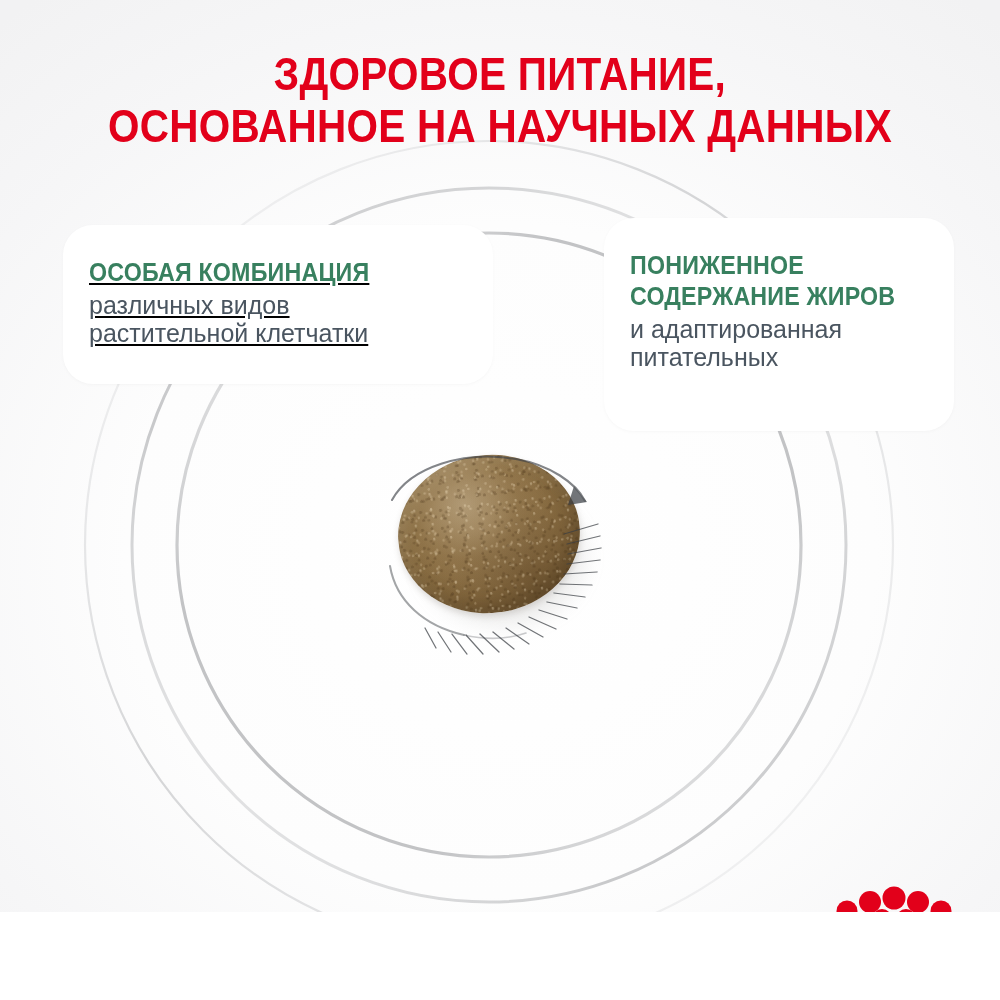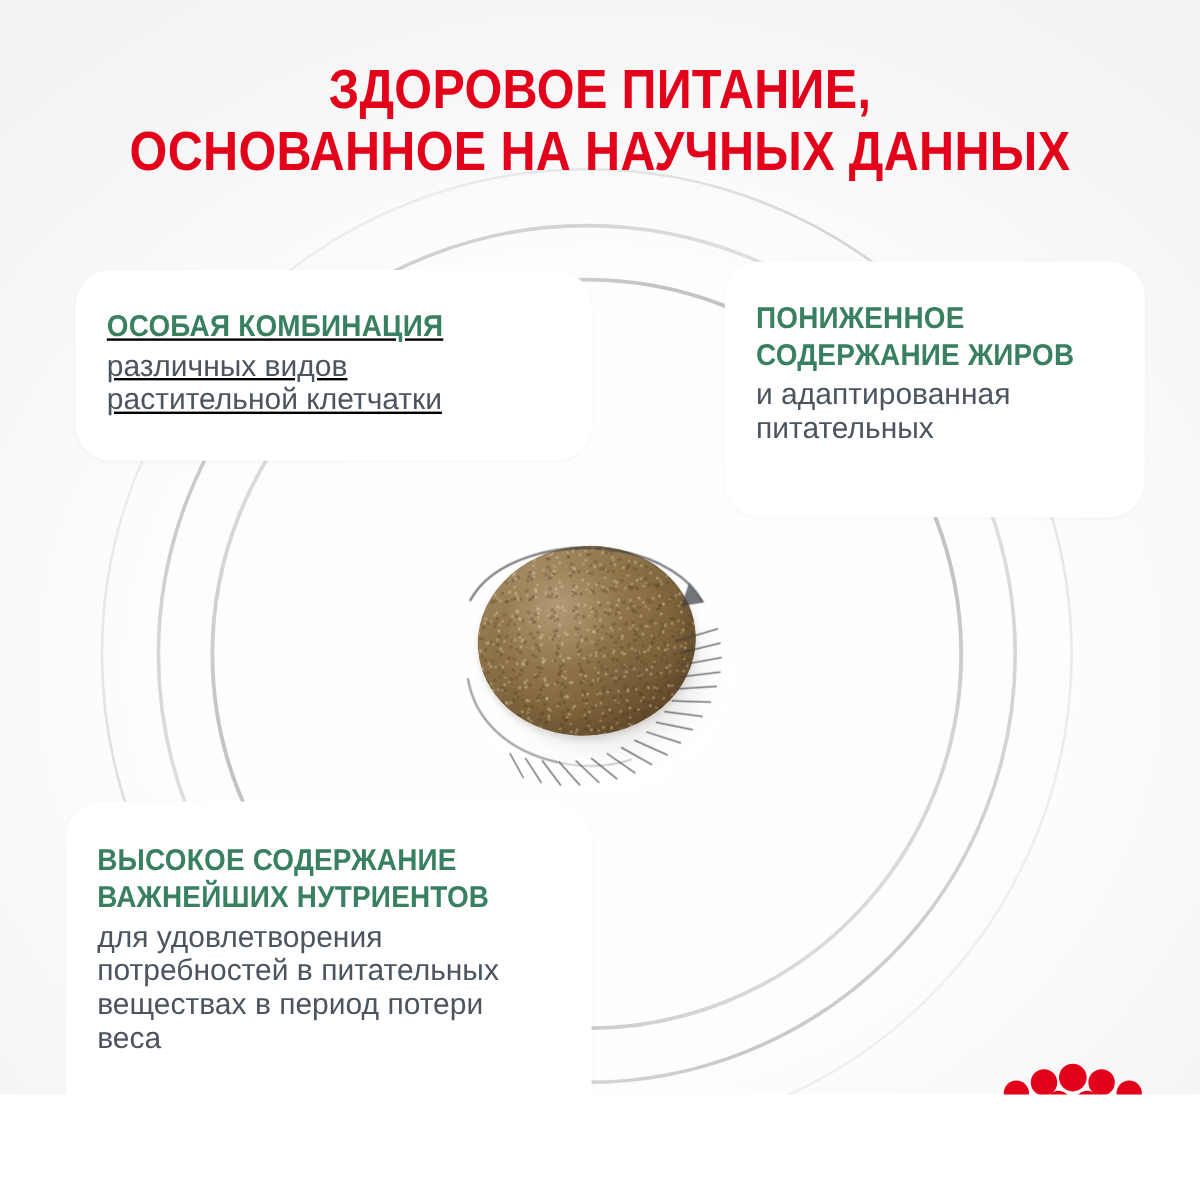--- a/index.html
+++ b/index.html
@@ -208,28 +208,20 @@
 растительной клетчатки</p>
   </div>
 
   <div class="card" id="card-fat">
     <p class="card-head">ПОНИЖЕННОЕ
 СОДЕРЖАНИЕ ЖИРОВ</p>
     <p class="card-body">и адаптированная
 питательных</p>
   </div>
 
-  <div class="card" id="card-nutr">
-    <p class="card-head">ВЫСОКОЕ СОДЕРЖАНИЕ
-ВАЖНЕЙШИХ НУТРИЕНТОВ</p>
-    <p class="card-body">для удовлетворения
-потребностей в питательных
-веществах в период потери
-веса</p>
-  </div>
 
   <div id="kibble-wrap">
     <div id="kibble-shadow"></div>
     <div id="kibble">
       <div id="kibble-texture"></div>
     </div>
   </div>
 
   <svg id="kibble-sketch" viewBox="0 0 260 225" xmlns="http://www.w3.org/2000/svg" aria-hidden="true">
     <g stroke="#3B3F44" fill="none" stroke-linecap="round" opacity="0.85">

